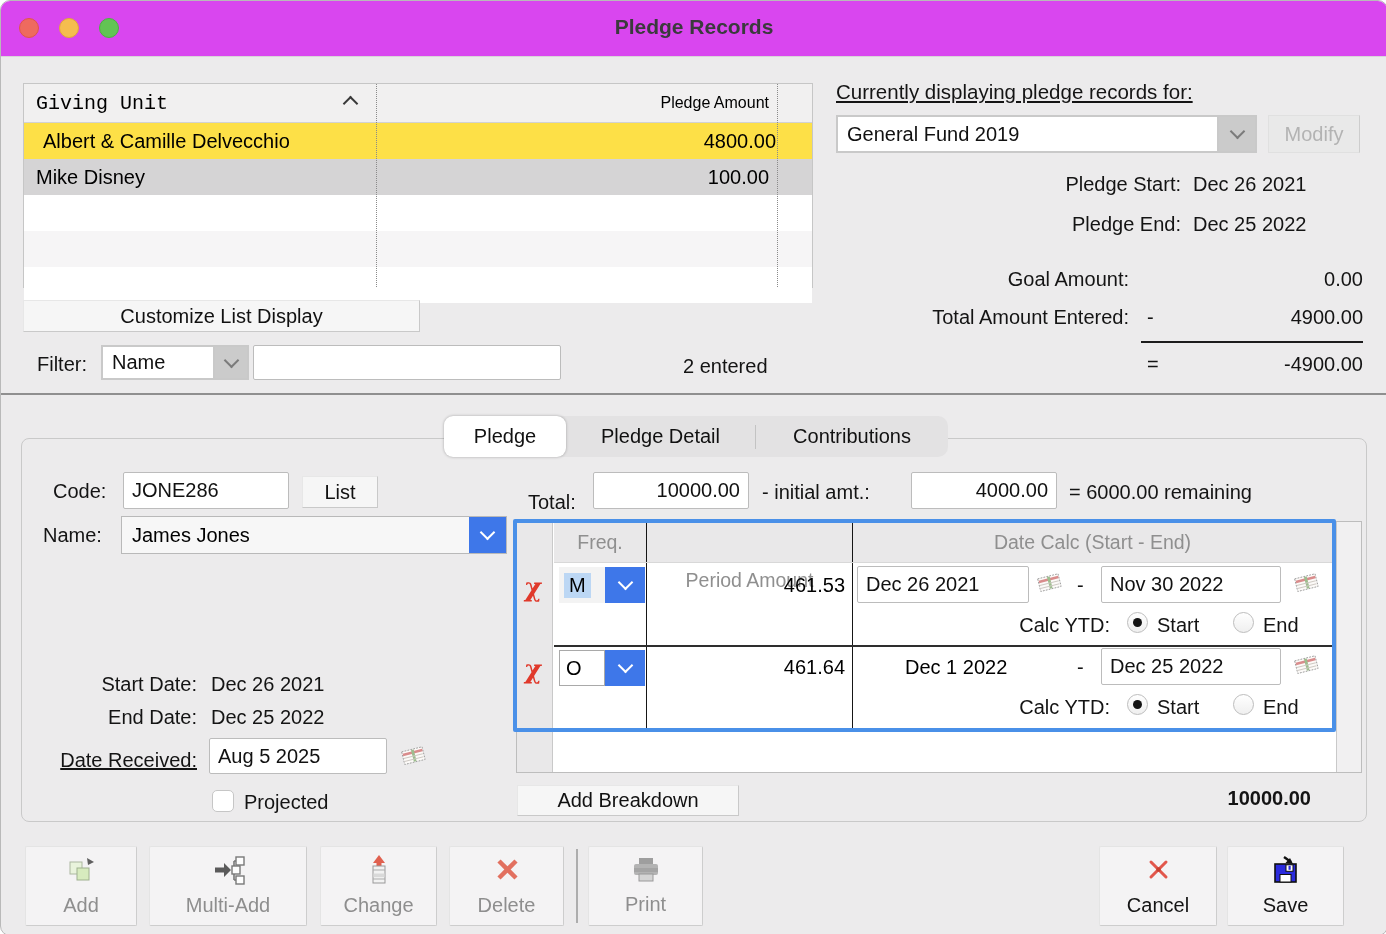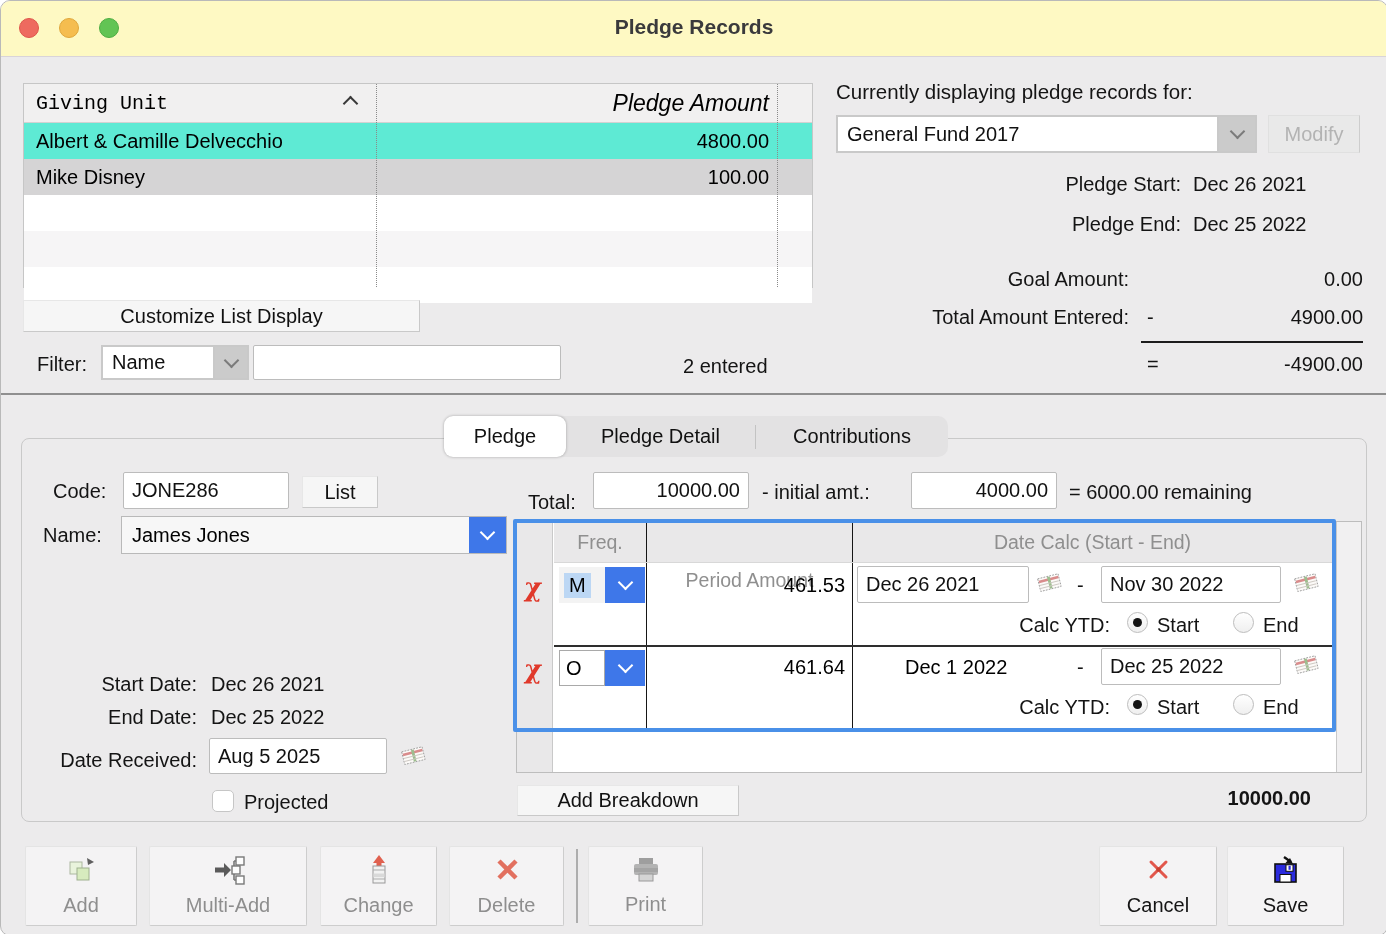--- a/index.html
+++ b/index.html
@@ -1,20 +1,20 @@
 <!DOCTYPE html>
 <html><head>
 <meta charset="utf-8">
 <style>
   html,body{margin:0;padding:0;background:#fff;font-family:"Liberation Sans",sans-serif;}
   .window{position:relative;width:1386px;height:934px;background:#ECEBEC;border:1px solid #B9B9B9;
           border-radius:10px;overflow:hidden;}
   .abs{position:absolute;}
   
-  .titlebar{position:absolute;left:0;top:0;width:100%;height:55px;background:#fef9c3;border-bottom:1px solid #D9D4D9;}
+  .titlebar{position:absolute;left:0;top:0;width:100%;height:55px;background:#d946ef;border-bottom:1px solid #D9D4D9;}
   .light{position:absolute;top:17px;width:20px;height:20px;border-radius:50%;}
   .title{position:absolute;left:0;top:14px;width:100%;text-align:center;font-size:21px;font-weight:bold;color:#3A3A3C;}
   
   .listtbl{position:absolute;left:22px;top:82px;width:790px;height:205px;background:#fff;border:1px solid #C6C6C6;box-sizing:border-box;}
   .listhdr{display:flex;height:38px;background:#F1F0F0;border-bottom:1px solid #D2D2D2;align-items:center;}
   .lrow{display:flex;height:36px;align-items:center;font-size:20px;}
   .c1{width:352px;padding-left:12px;box-sizing:border-box;}
   .c2{width:401px;text-align:right;padding-right:8px;box-sizing:border-box;}
   .dotline{position:absolute;top:0;bottom:0;width:0;border-left:1px dotted #8A8A8A;}
   .caret-up{display:inline-block;width:9px;height:9px;border-right:2px solid #3a3a3a;border-bottom:2px solid #3a3a3a;transform:rotate(-135deg);}
@@ -64,23 +64,23 @@
     <span class="light" style="left:98px;background:#62C454;border:1px solid #4EAE42;box-sizing:border-box;"></span>
     <div class="title">Pledge Records</div>
   </div>
 
   <div class="listtbl">
     <div class="listhdr">
       <div class="c1" style="display:flex;align-items:center;justify-content:space-between;padding-right:20px;">
         <span style="font-size:20px;font-family:Liberation Mono, monospace;">Giving Unit</span>
         <span class="caret-up"></span>
       </div>
-      <div class="c2" style="font-size:23px;font-style:italic;">Pledge Amount</div>
-    </div>
-    <div class="lrow" style="background:#5eead4;">
+      <div class="c2" style="font-size:16px;">Pledge Amount</div>
+    </div>
+    <div class="lrow" style="background:#fde047;padding-left:7px;">
       <span class="c1">Albert &amp; Camille Delvecchio</span>
       <span class="c2">4800.00</span>
     </div>
     <div class="lrow" style="background:#D5D4D5;">
       <span class="c1">Mike Disney</span>
       <span class="c2">100.00</span>
     </div>
     <div class="lrow" style="background:#fff;"></div>
     <div class="lrow" style="background:#F6F5F6;"></div>
     <div class="lrow" style="background:#fff;"></div>
@@ -94,23 +94,23 @@
   <span class="glabel" style="left:36px;top:352px;">Filter:</span>
   <div class="combo abs" style="left:100px;top:344px;width:148px;height:35px;">
     <span class="val">Name</span>
     <span class="chevbox">
         <span class="chev"></span>
       </span>
   </div>
   <input class="tinput abs" style="left: 252px; top: 344px; width: 308px; height: 35px;" value="">
   <span class="glabel" style="left:682px;top:354px;">2 entered</span>
 
-  <span class="glabel" style="left:835px;top:79px;font-size:20.5px;">Currently displaying pledge records for:</span>
+  <span class="glabel" style="left:835px;top:79px;font-size:20.5px;text-decoration:underline;">Currently displaying pledge records for:</span>
   <div class="combo abs" style="left:835px;top:114px;width:421px;height:38px;">
-    <span class="val">General Fund 2017</span>
+    <span class="val">General Fund 2019</span>
     <span class="chevbox" style="width:36px;">
         <span class="chev"></span>
       </span>
   </div>
   <div class="abs" style="left:1267px;top:114px;width:92px;height:38px;background:#E9E9E9;border:1px solid #E0E0E0;border-right-color:#CDCDCD;display:flex;align-items:center;justify-content:center;font-size:20px;color:#B3B3B3;box-sizing:border-box;">
     <span>Modify</span>
   </div>
 
   <span class="glabel" style="left:940px;top:172px;width:240px;text-align:right;">Pledge Start:</span>
   <span class="glabel" style="left:1192px;top:172px;">Dec 26 2021</span>
@@ -244,21 +244,21 @@
 
   <div class="flatbtn abs" style="left:516px;top:784px;width:222px;height:31px;">
     <span>Add Breakdown</span>
   </div>
   <span class="abs" style="left:1120px;top:786px;width:190px;text-align:right;font-size:20px;font-weight:600;color:#141414;">10000.00</span>
 
   <span class="glabel" style="left:40px;top:672px;width:156px;text-align:right;">Start Date:</span>
   <span class="glabel" style="left:210px;top:672px;">Dec 26 2021</span>
   <span class="glabel" style="left:40px;top:705px;width:156px;text-align:right;">End Date:</span>
   <span class="glabel" style="left:210px;top:705px;">Dec 25 2022</span>
-  <span class="glabel" style="left:18px;top:748px;width:178px;text-align:right;">Date Received:</span>
+  <span class="glabel" style="left:18px;top:748px;width:178px;text-align:right;text-decoration:underline;">Date Received:</span>
   <input class="tinput abs" style="left: 208px; top: 737px; width: 178px; height: 36px;" value="Aug 5 2025">
   <span class="abs" style="left:400px;top:744px;">
     <svg width="26" height="22" viewBox="0 0 26 22">
         <g transform="rotate(-14 13 11)">
           <rect x="2" y="4" width="21" height="13" fill="#FCFAF8" stroke="#9C9C9C" stroke-width="0.9" stroke-dasharray="1.8,1.2"></rect>
           <rect x="2.5" y="6" width="20" height="2.6" fill="#D98C8C"></rect>
           <rect x="11.5" y="4.5" width="2.8" height="12" fill="#9DBD8E"></rect>
           <line x1="2.5" y1="11" x2="22" y2="11" stroke="#CFCAC4"></line>
           <line x1="2.5" y1="14" x2="22" y2="14" stroke="#CFCAC4"></line>
         </g>

